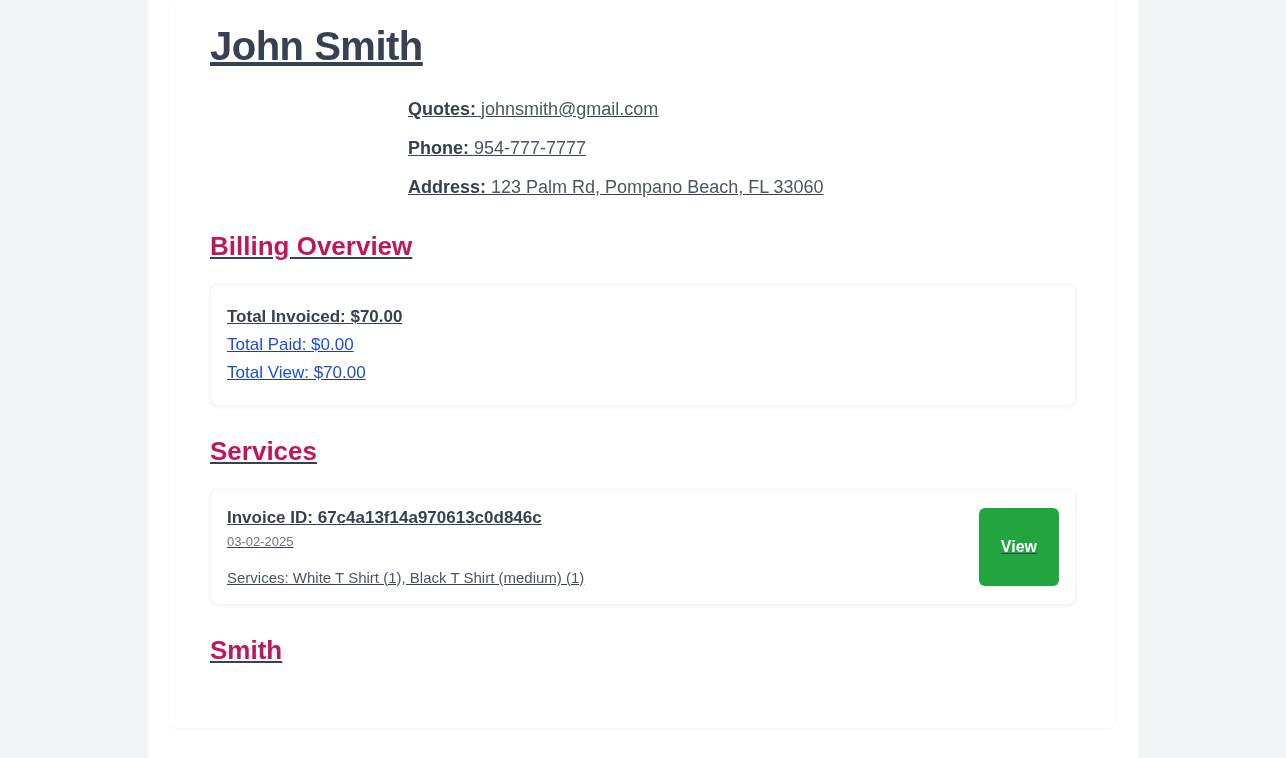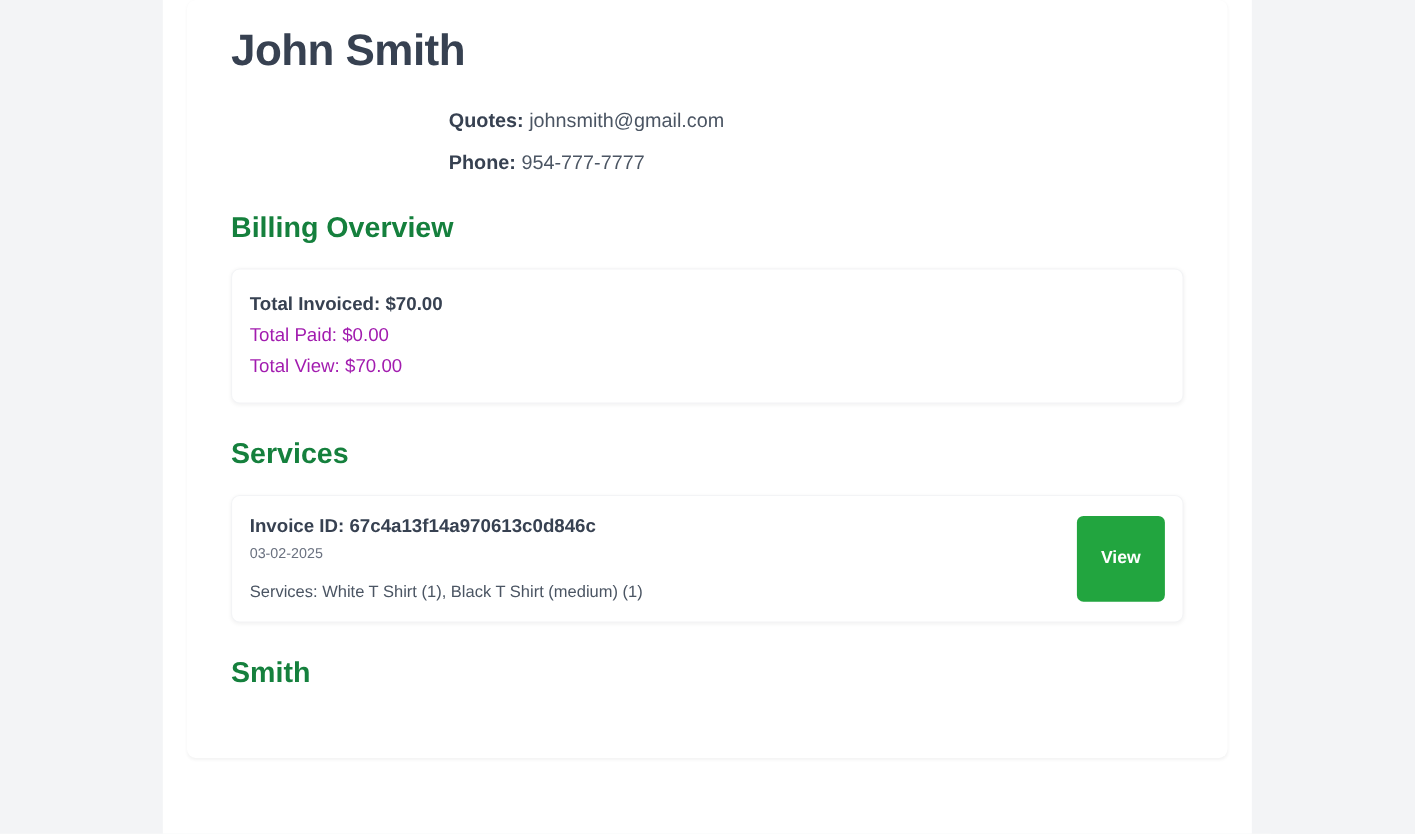--- a/index.html
+++ b/index.html
@@ -14,20 +14,21 @@
       width: 1286px;
       height: 758px;
       overflow: hidden;
     }
     .page-container {
       width: 990px;
       margin: 0 auto;
       background-color: #ffffff;
       min-height: 100%;
       padding: 0;
+      text-decoration: underline;
     }
     .content-card {
       background-color: #ffffff;
       border-radius: 8px;
       padding: 24px 40px 40px 40px;
       margin: 0 22px;
       box-shadow: 0 1px 3px rgba(0,0,0,0.05);
     }
     .client-name {
       font-size: 40px;
@@ -46,34 +47,34 @@
       margin-bottom: 14px;
       line-height: 1.4;
     }
     .contact-label {
       font-weight: 700;
       color: #374151;
     }
     .section-heading {
       font-size: 26px;
       font-weight: 700;
-      color: #15803d;
+      color: #be185d;
       margin-bottom: 22px;
     }
     .billing-card {
       background-color: #ffffff;
       border: 1px solid #f3f4f6;
       border-radius: 8px;
       padding: 18px 16px;
       margin-bottom: 30px;
       box-shadow: 0 1px 4px rgba(0,0,0,0.06);
     }
     .billing-row {
       font-size: 17px;
-      color: #a21caf;
+      color: #1d4ed8;
       line-height: 1.65;
     }
     .billing-row.bold {
       font-weight: 700;
       color: #374151;
     }
     .invoice-card {
       background-color: #ffffff;
       border: 1px solid #f3f4f6;
       border-radius: 8px;
@@ -127,20 +128,24 @@
 
     <div class="contact-info">
       <div class="contact-row">
         <span class="contact-label">Quotes:</span>
         <span>johnsmith@gmail.com</span>
       </div>
       <div class="contact-row">
         <span class="contact-label">Phone:</span>
         <span>954-777-7777</span>
       </div>
+      <div class="contact-row">
+        <span class="contact-label">Address:</span>
+        <span>123 Palm Rd, Pompano Beach, FL 33060</span>
+      </div>
     </div>
 
     <h2 class="section-heading">Billing Overview</h2>
 
     <div class="billing-card">
       <div class="billing-row bold">
         <span>Total Invoiced: </span><span>$70.00</span>
       </div>
       <div class="billing-row">
         <span>Total Paid: </span><span>$0.00</span>

